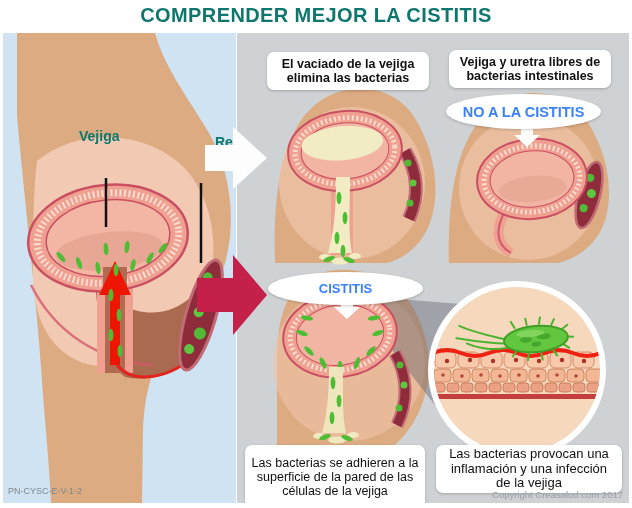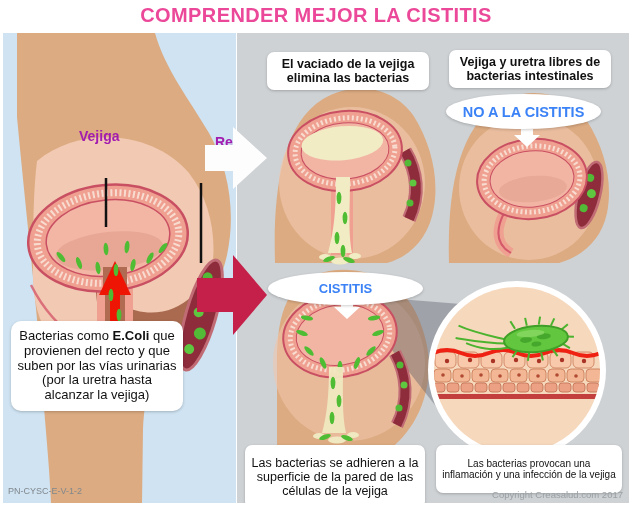--- a/index.html
+++ b/index.html
@@ -1,25 +1,25 @@
 <!DOCTYPE html>
 <html><head>
 <meta charset="utf-8">
 <style>
   html,body{margin:0;padding:0;background:#ffffff;}
   .page{position:relative;width:632px;height:508px;background:#ffffff;overflow:hidden;
         font-family:"Liberation Sans",sans-serif;}
   .title-bar{position:absolute;left:0;top:0;width:632px;height:31px;display:flex;
              align-items:center;justify-content:center;}
-  .title-bar h1{margin:0;font-size:20px;font-weight:bold;color:#ec4899;letter-spacing:.4px;}
+  .title-bar h1{margin:0;font-size:20px;font-weight:bold;color:#0f766e;letter-spacing:.4px;}
   .panel{position:absolute;overflow:hidden;}
   .panel-left{left:3px;top:33px;width:233px;height:470px;background:#cfe3f2;}
   .panel-right{left:237px;top:33px;width:392px;height:470px;background:#ced2d5;}
   .scene-svg{position:absolute;left:0;top:0;}
-  .anat-label{position:absolute;font-size:14px;font-weight:bold;color:#a21caf;z-index:3;}
+  .anat-label{position:absolute;font-size:14px;font-weight:bold;color:#0f766e;z-index:3;}
   .box{position:absolute;background:#ffffff;border-radius:7px;z-index:3;
        box-shadow:0 1px 3px rgba(0,0,0,.22);display:flex;align-items:center;justify-content:center;
        text-align:center;color:#111;padding:3px 6px;box-sizing:border-box;}
   .box.bold{font-weight:bold;}
   .badge{position:absolute;background:#ffffff;border-radius:50%;z-index:3;
          box-shadow:0 1px 3px rgba(0,0,0,.2);display:flex;align-items:center;justify-content:center;
          color:#3b82f6;font-weight:bold;text-align:center;}
   .smalltext{position:absolute;font-size:9px;color:#80878d;z-index:3;}
   .flow-arrow{position:absolute;z-index:6;}
 </style>
@@ -91,23 +91,20 @@
         <use href="#bac" transform="translate(116,282)"></use>
         <use href="#bac" transform="translate(108,302)"></use>
         <use href="#bac" transform="translate(117,318)"></use>
       </g>
 
       <line x1="103" y1="145" x2="103" y2="194" stroke="#111" stroke-width="2.5"></line>
       <line x1="198" y1="150" x2="198" y2="230" stroke="#111" stroke-width="2.5"></line>
     </svg>
     <div class="anat-label" style="left:76px;top:95px;">Vejiga</div>
     <div class="anat-label" style="left:176px;top:101px;margin-left:36px;">Recto</div>
-    <div class="box" style="left:8px;top:288px;width:172px;height:90px;font-size:13px;line-height:1.15;border-radius:10px;">
-      <span><span>Bacterias como </span><b>E.Coli</b><span> que provienen del recto y que suben por las vías urinarias (por la uretra hasta alcanzar la vejiga)</span></span>
-    </div>
     <div class="smalltext" style="left:5px;bottom:7px;">PN-CYSC-E-V-1-2</div>
   </div>
 
   <div class="panel panel-right">
     <svg class="scene-svg" width="392" height="470" viewBox="0 0 392 470">
 
       <g>
         <path d="M38,230 C36,160 44,92 86,66 C120,46 158,56 176,82 C194,110 202,144 197,174
                  C192,206 172,224 150,230 Z" fill="#dcab81"></path>
         <ellipse cx="115" cy="150" rx="73" ry="76" fill="#f0c4ab" opacity=".7"></ellipse>
@@ -285,21 +282,21 @@
       <g transform="translate(110,268)">
         <polygon points="-6,0 6,0 6,6 13,6 0,18 -13,6 -6,6" fill="#ffffff"></polygon>
       </g>
     </svg>
 
     <div class="box bold" style="left:212px;top:17px;width:162px;height:38px;font-size:12.5px;line-height:1.15;">Vejiga y uretra libres de bacterias intestinales</div>
     <div class="box bold" style="left:30px;top:19px;width:162px;height:38px;font-size:12.5px;line-height:1.15;">El vaciado de la vejiga elimina las bacterias</div>
     <div class="badge" style="left:209px;top:61px;width:155px;height:35px;font-size:14.5px;">NO A LA CISTITIS</div>
     <div class="badge" style="left:31px;top:239px;width:155px;height:33px;font-size:13px;">CISTITIS</div>
     <div class="box" style="left:8px;top:412px;width:180px;height:63px;font-size:12.5px;line-height:1.12;">Las bacterias se adhieren a la superficie de la pared de las células de la vejiga</div>
-    <div class="box" style="left:199px;top:412px;width:186px;height:48px;font-size:10px;line-height:1.12;">Las bacterias provocan una inflamación y una infección de la vejiga</div>
+    <div class="box" style="left:199px;top:412px;width:186px;height:48px;font-size:13px;line-height:1.12;">Las bacterias provocan una inflamación y una infección de la vejiga</div>
     <div class="smalltext" style="right:6px;bottom:3px;color:#9aa0a4;font-size:9.5px;">Copyright Creasalud.com 2017</div>
   </div>
 
   <svg class="flow-arrow" style="left:205px;top:127px;" width="64" height="62" viewBox="0 0 64 62">
     <polygon points="0,18 28,18 28,0 62,31 28,62 28,44 0,44" fill="#fdfdfd"></polygon>
   </svg>
   <svg class="flow-arrow" style="left:197px;top:255px;" width="70" height="80" viewBox="0 0 70 80">
     <polygon points="0,23 36,23 36,0 70,40 36,80 36,57 0,57" fill="#c42049"></polygon>
   </svg>
 

